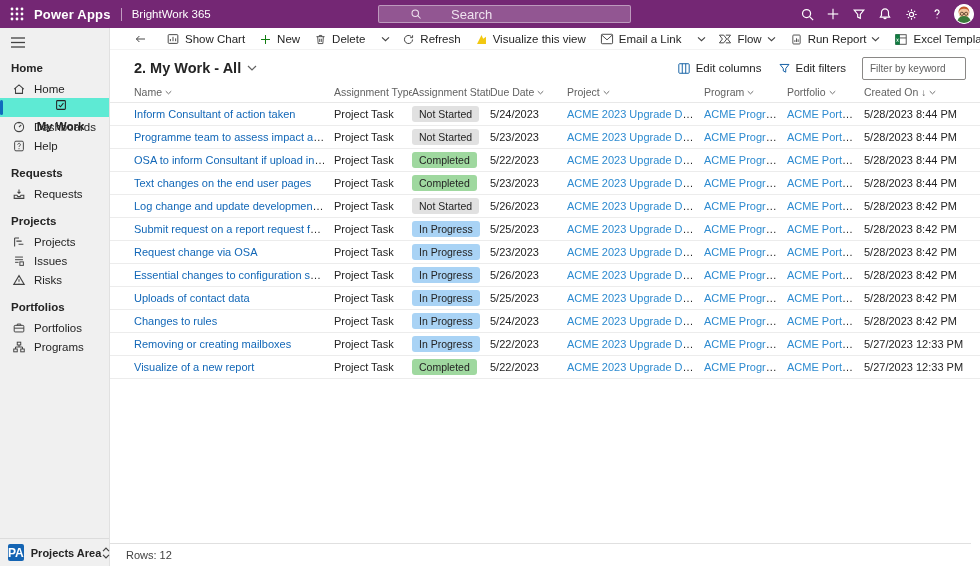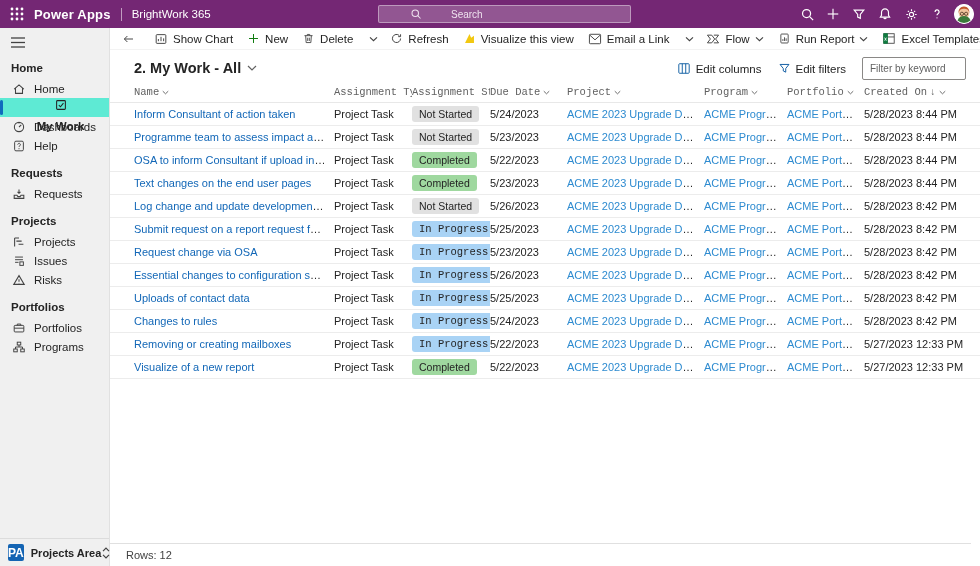--- a/index.html
+++ b/index.html
@@ -6,70 +6,70 @@
   html,body { width:980px; height:566px; font-family:"Liberation Sans", sans-serif; background:#fff; overflow:hidden; }
   .screen { position:relative; width:980px; height:566px; background:#fff; }
 
   
   .topbar { position:absolute; top:0; left:0; right:0; height:28px; background:#742774; display:flex; align-items:center; color:#fff; z-index:30; }
   .tb-waffle { width:34px; height:28px; display:flex; align-items:center; justify-content:center; background:none; border:none; cursor:pointer; }
   .tb-brand { font-size:13px; font-weight:700; letter-spacing:.2px; white-space:nowrap; }
   .tb-divider { width:1px; height:13px; background:rgba(255,255,255,.55); margin:0 10px; }
   .tb-env { font-size:11.5px; white-space:nowrap; }
   .tb-search { position:absolute; left:378px; top:5px; width:253px; height:18px; background:rgba(255,255,255,.22); border:1px solid rgba(255,255,255,.4); border-radius:2px; display:flex; align-items:center; padding:0 7px; gap:5px; cursor:text; }
-  .tb-search span { font-size:10px; color:#efe2ef;margin-left:24px; }
+  .tb-search span { font-size:13px; color:#efe2ef;margin-left:24px; }
   .tb-right { position:absolute; right:6px; top:0; height:28px; display:flex; align-items:center; }
   .tb-iconbtn { width:26px; height:28px; display:flex; align-items:center; justify-content:center; background:none; border:none; cursor:pointer; }
   .tb-avatar { width:20px; height:20px; border-radius:50%; overflow:hidden; margin-left:4px; cursor:pointer; background:#fff; }
 
   
   .sidebar { position:absolute; top:28px; left:0; width:110px; bottom:0; background:#f0f0f0; border-right:1px solid #e1e1e1; z-index:20; }
   .sb-burger { margin:9px 0 2px 11px; background:none; border:none; cursor:pointer; display:block; }
   .sb-group-header { font-size:11.5px; font-weight:700; color:#242424; padding:12px 0 5px 11px; }
   .sb-item { display:flex; align-items:center; gap:8px; height:19px; padding-left:12px; font-size:11.5px; color:#242424; cursor:pointer; position:relative; }
   .sb-item .sb-ico { width:14px; height:14px; flex:0 0 14px; display:flex; align-items:center; }
   .sb-item.selected { background:#5eead4; font-weight:700;flex-direction:column; }
   .sb-item.selected::before { content:""; position:absolute; left:0; top:2px; bottom:2px; width:3px; background:#0f6cbd; border-radius:2px; }
   .sb-area { position:absolute; bottom:0; left:0; right:0; height:28px; border-top:1px solid #dcdcdc; display:flex; align-items:center; padding:0 6px 0 8px; cursor:pointer; background:#f0f0f0; }
   .sb-area-badge { width:17px; height:17px; background:#1464b3; color:#fff; font-size:12px; font-weight:700; border-radius:2px; display:flex; align-items:center; justify-content:center; }
   .sb-area-label { font-size:11px; font-weight:700; color:#242424; margin-left:7px; flex:1; white-space:nowrap; }
 
   
   .main { position:absolute; top:28px; left:110px; right:0; bottom:0; background:#fff; }
 
   
-  .commandbar { height:22px; display:flex; align-items:center; padding-left:4px; border-bottom:1px solid #f3f3f3; font-size:11.5px; color:#242424; white-space:nowrap; }
+  .commandbar { height:22px; display:flex; padding-left:16px; border-bottom:1px solid #f3f3f3; font-size:11.5px; color:#242424; white-space:nowrap; }
   .cb-btn { display:flex; align-items:center; gap:5px; height:22px; padding:0 7px; background:none; border:none; font-family:inherit; font-size:11.5px; color:#242424; cursor:pointer; }
   .cb-chev { display:flex; align-items:center; padding:0 5px; height:22px; background:none; border:none; cursor:pointer; }
   .cb-divider { width:1px; height:13px; background:#d8d8d8; margin:0 2px; }
   .cb-back { padding:0 8px; }
 
   
   .view-header { height:32px; display:flex; align-items:center; padding:4px 14px 0 24px; }
   .view-title { display:flex; align-items:center; gap:6px; background:none; border:none; cursor:pointer; font-family:inherit; }
   .view-title span { font-size:14.5px; font-weight:700; color:#242424; }
   .vh-right { margin-left:auto; display:flex; align-items:center; gap:16px; }
-  .vh-btn { display:flex; align-items:flex-end; gap:5px; background:none; border:none; cursor:pointer; font-family:inherit; font-size:11.5px; color:#242424; }
+  .vh-btn { display:flex; align-items:center; gap:5px; background:none; border:none; cursor:pointer; font-family:inherit; font-size:11.5px; color:#242424; }
   .vh-filter { width:104px; height:23px; border:1px solid #8a8886; border-radius:2px; font-family:inherit; font-size:10px; padding:0 7px; color:#242424; }
   .vh-filter::placeholder { color:#616161; }
 
   
   .grid-cols { display:grid; grid-template-columns:24px 200px 78px 78px 77px 137px 83px 77px 1fr; align-items:center; }
-  .grid-header { height:21px; border-bottom:1px solid #e8e8e8;font-family:Liberation Mono, monospace; }
+  .grid-header { height:21px; border-bottom:1px solid #e8e8e8; }
   .hcell { display:flex; align-items:center; gap:3px; font-size:10.5px; color:#616161; padding-right:6px; cursor:pointer; overflow:hidden; white-space:nowrap; }
   .hcell .sort { font-size:10px; color:#616161; }
   .grid-row { height:23px; border-bottom:1px solid #ececec; cursor:pointer; }
   .cell { font-size:11px; color:#242424; white-space:nowrap; overflow:hidden; text-overflow:ellipsis; padding-right:8px; }
   .cell a { text-decoration:none; cursor:pointer; }
   .cell.name a { color:#1267b7; }
   .cell.lookup a { color:#2e8bd0; }
   .badge { display:inline-block; font-size:10.5px; color:#242424; padding:3px 7px; border-radius:3px; line-height:1; }
   .badge.gray { background:#e1e1e1; }
   .badge.green { background:#9fd89f; }
-  .badge.blue { background:#a9d3f5;font-family:Liberation Mono, monospace; }
+  .badge.blue { background:#a9d3f5; }
 
   
   .statusbar { position:absolute; bottom:0; left:0; right:9px; height:23px; border-top:1px solid #e0e0e0; background:#fff; display:flex; align-items:center; padding-left:16px; font-size:11px; color:#424242; }
 
   svg { display:block; }
 </style>
 </head>
 <body>
 
 <div class="screen">

